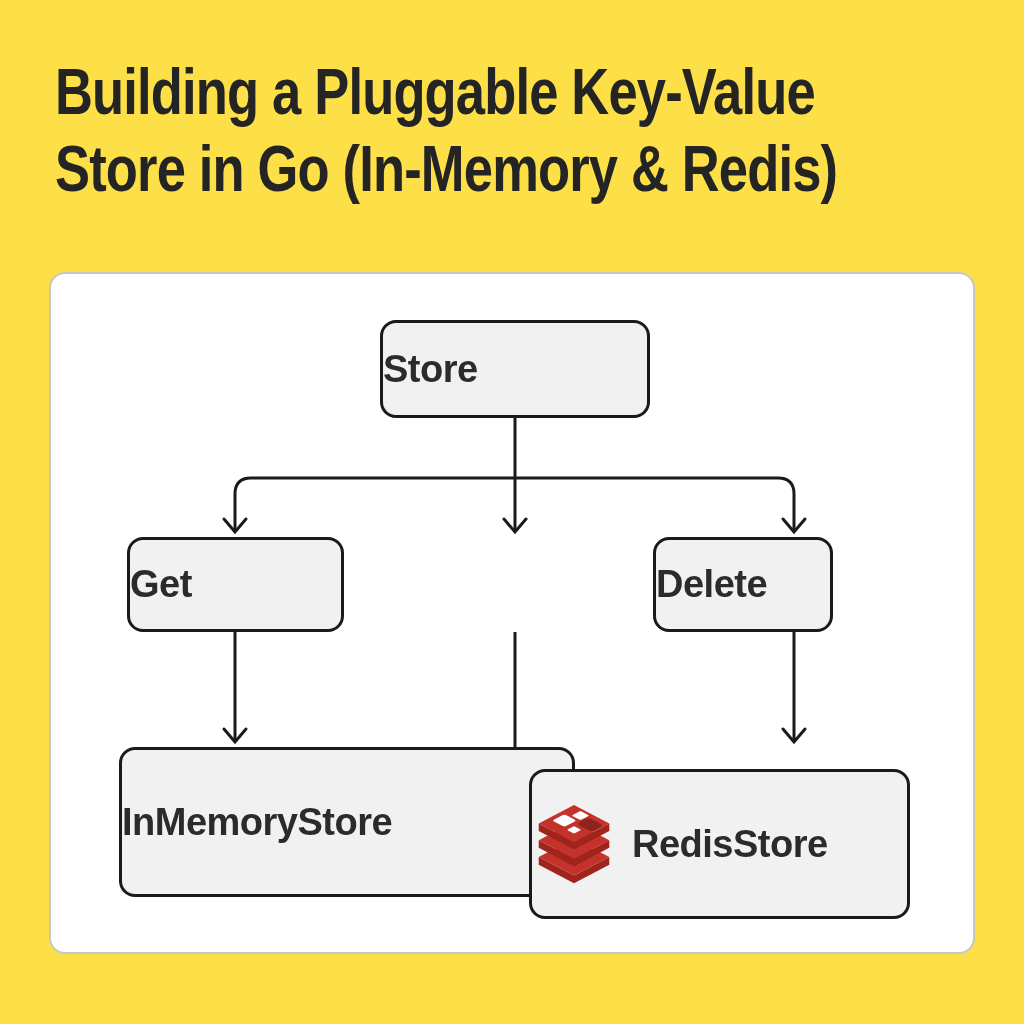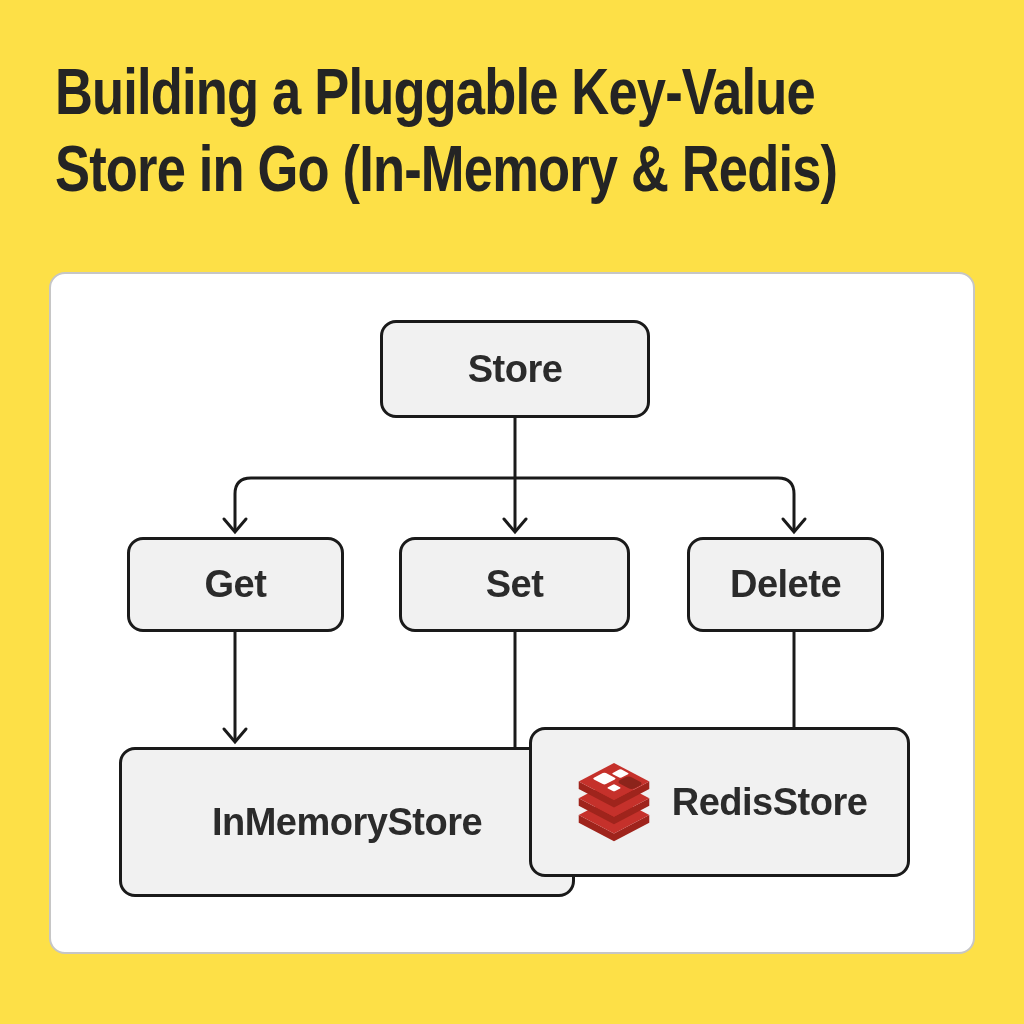--- a/index.html
+++ b/index.html
@@ -43,32 +43,32 @@
     height: 682px;
   }
   .node {
     position: absolute;
     box-sizing: border-box;
     background: #f1f1f1;
     border: 3px solid #1a1a1a;
     border-radius: 16px;
     display: flex;
     align-items: center;
-    justify-content: center;
+    justify-content: flex-start;
     font-weight: 700;
     font-size: 38px;
     color: #2b2b2b;
     letter-spacing: -0.5px;
   }
   #node-store   { left: 329px; top: 46px;  width: 270px; height: 98px; }
   #node-get     { left: 76px;  top: 263px; width: 217px; height: 95px; }
   #node-set     { left: 348px; top: 263px; width: 231px; height: 95px; }
-  #node-delete  { left: 636px; top: 263px; width: 197px; height: 95px; }
+  #node-delete  { left: 602px; top: 263px; width: 180px; height: 95px; }
   #node-inmemory{ left: 68px;  top: 473px; width: 456px; height: 150px; }
-  #node-redis   { left: 478px; top: 453px; width: 381px; height: 150px; }
+  #node-redis   { left: 478px; top: 495px; width: 381px; height: 150px; }
   #node-redis .redis-logo { margin-right: 16px; flex: 0 0 auto; }
   .edge { stroke: #1a1a1a; stroke-width: 3; fill: none; }
   .arrowhead { stroke: #1a1a1a; stroke-width: 3; fill: none; stroke-linecap: round; stroke-linejoin: miter; }
 </style>
 </head>
 <body>
 
 <div class="canvas">
 
   <div class="title">
@@ -113,23 +113,20 @@
     </svg>
 
     <div class="node" id="node-store">
       <span>Store</span>
     </div>
 
     <div class="node" id="node-get">
       <span>Get</span>
     </div>
 
-    <div class="node" id="node-set">
-      <span>Set</span>
-    </div>
 
     <div class="node" id="node-delete">
       <span>Delete</span>
     </div>
 
     <div class="node" id="node-inmemory">
       <span>InMemoryStore</span>
     </div>
 
     <div class="node" id="node-redis">

